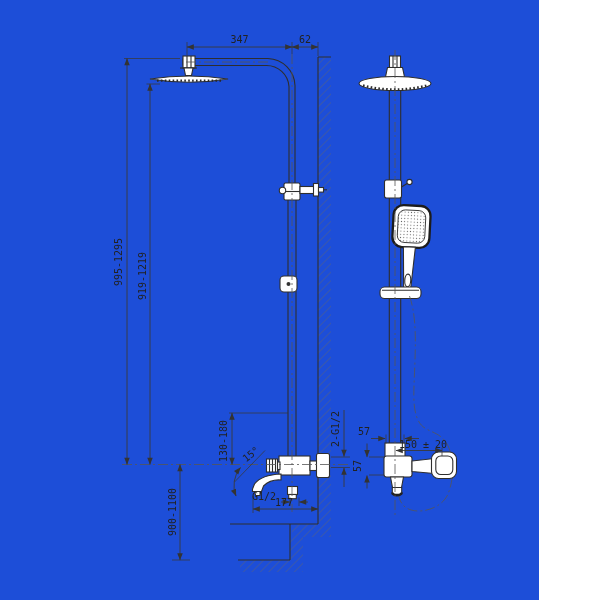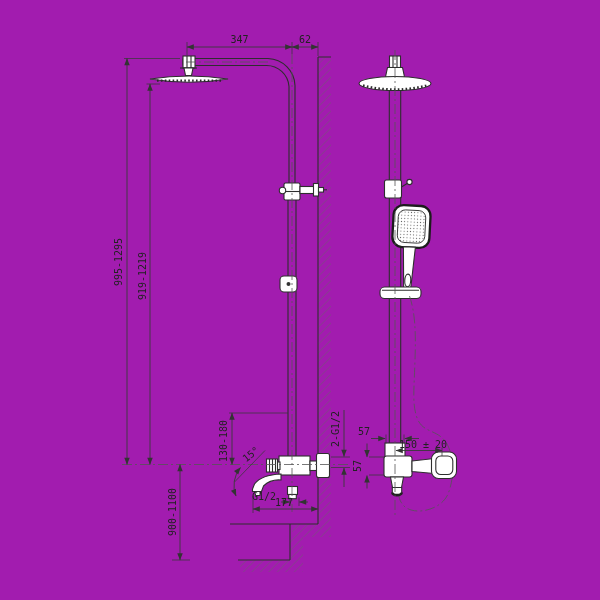--- a/index.html
+++ b/index.html
@@ -1,16 +1,16 @@
 <!DOCTYPE html>
 <html><head>
 <meta charset="utf-8">
 <style>
   html,body{margin:0;padding:0;background:#fff;}
-  #stage{position:relative;width:600px;height:600px;background:#a21caf;overflow:hidden;}
+  #stage{position:relative;width:539px;height:600px;background:#1d4ed8;overflow:hidden;}
   svg{position:absolute;left:0;top:0;}
   text{font:10px "DejaVu Sans Mono","Liberation Mono",monospace;fill:#222;}
   .ln{stroke:#2e2e2e;stroke-width:1.1;fill:none;}
   .fw{stroke:#2e2e2e;stroke-width:1.1;fill:#fff;}
   .thk{stroke:#1c1c1c;stroke-width:2.3;fill:#fff;}
   .ext{stroke:#3a3a3a;stroke-width:0.75;fill:none;}
   .dim,.dim1{stroke:#3a3a3a;stroke-width:0.9;fill:none;}
   .cl{stroke:#555;stroke-width:0.8;stroke-dasharray:10 3 2 3;fill:none;}
   .noz{stroke:#2a2a2a;stroke-width:2.4;fill:none;stroke-dasharray:1.6 2.3;}
 </style>

